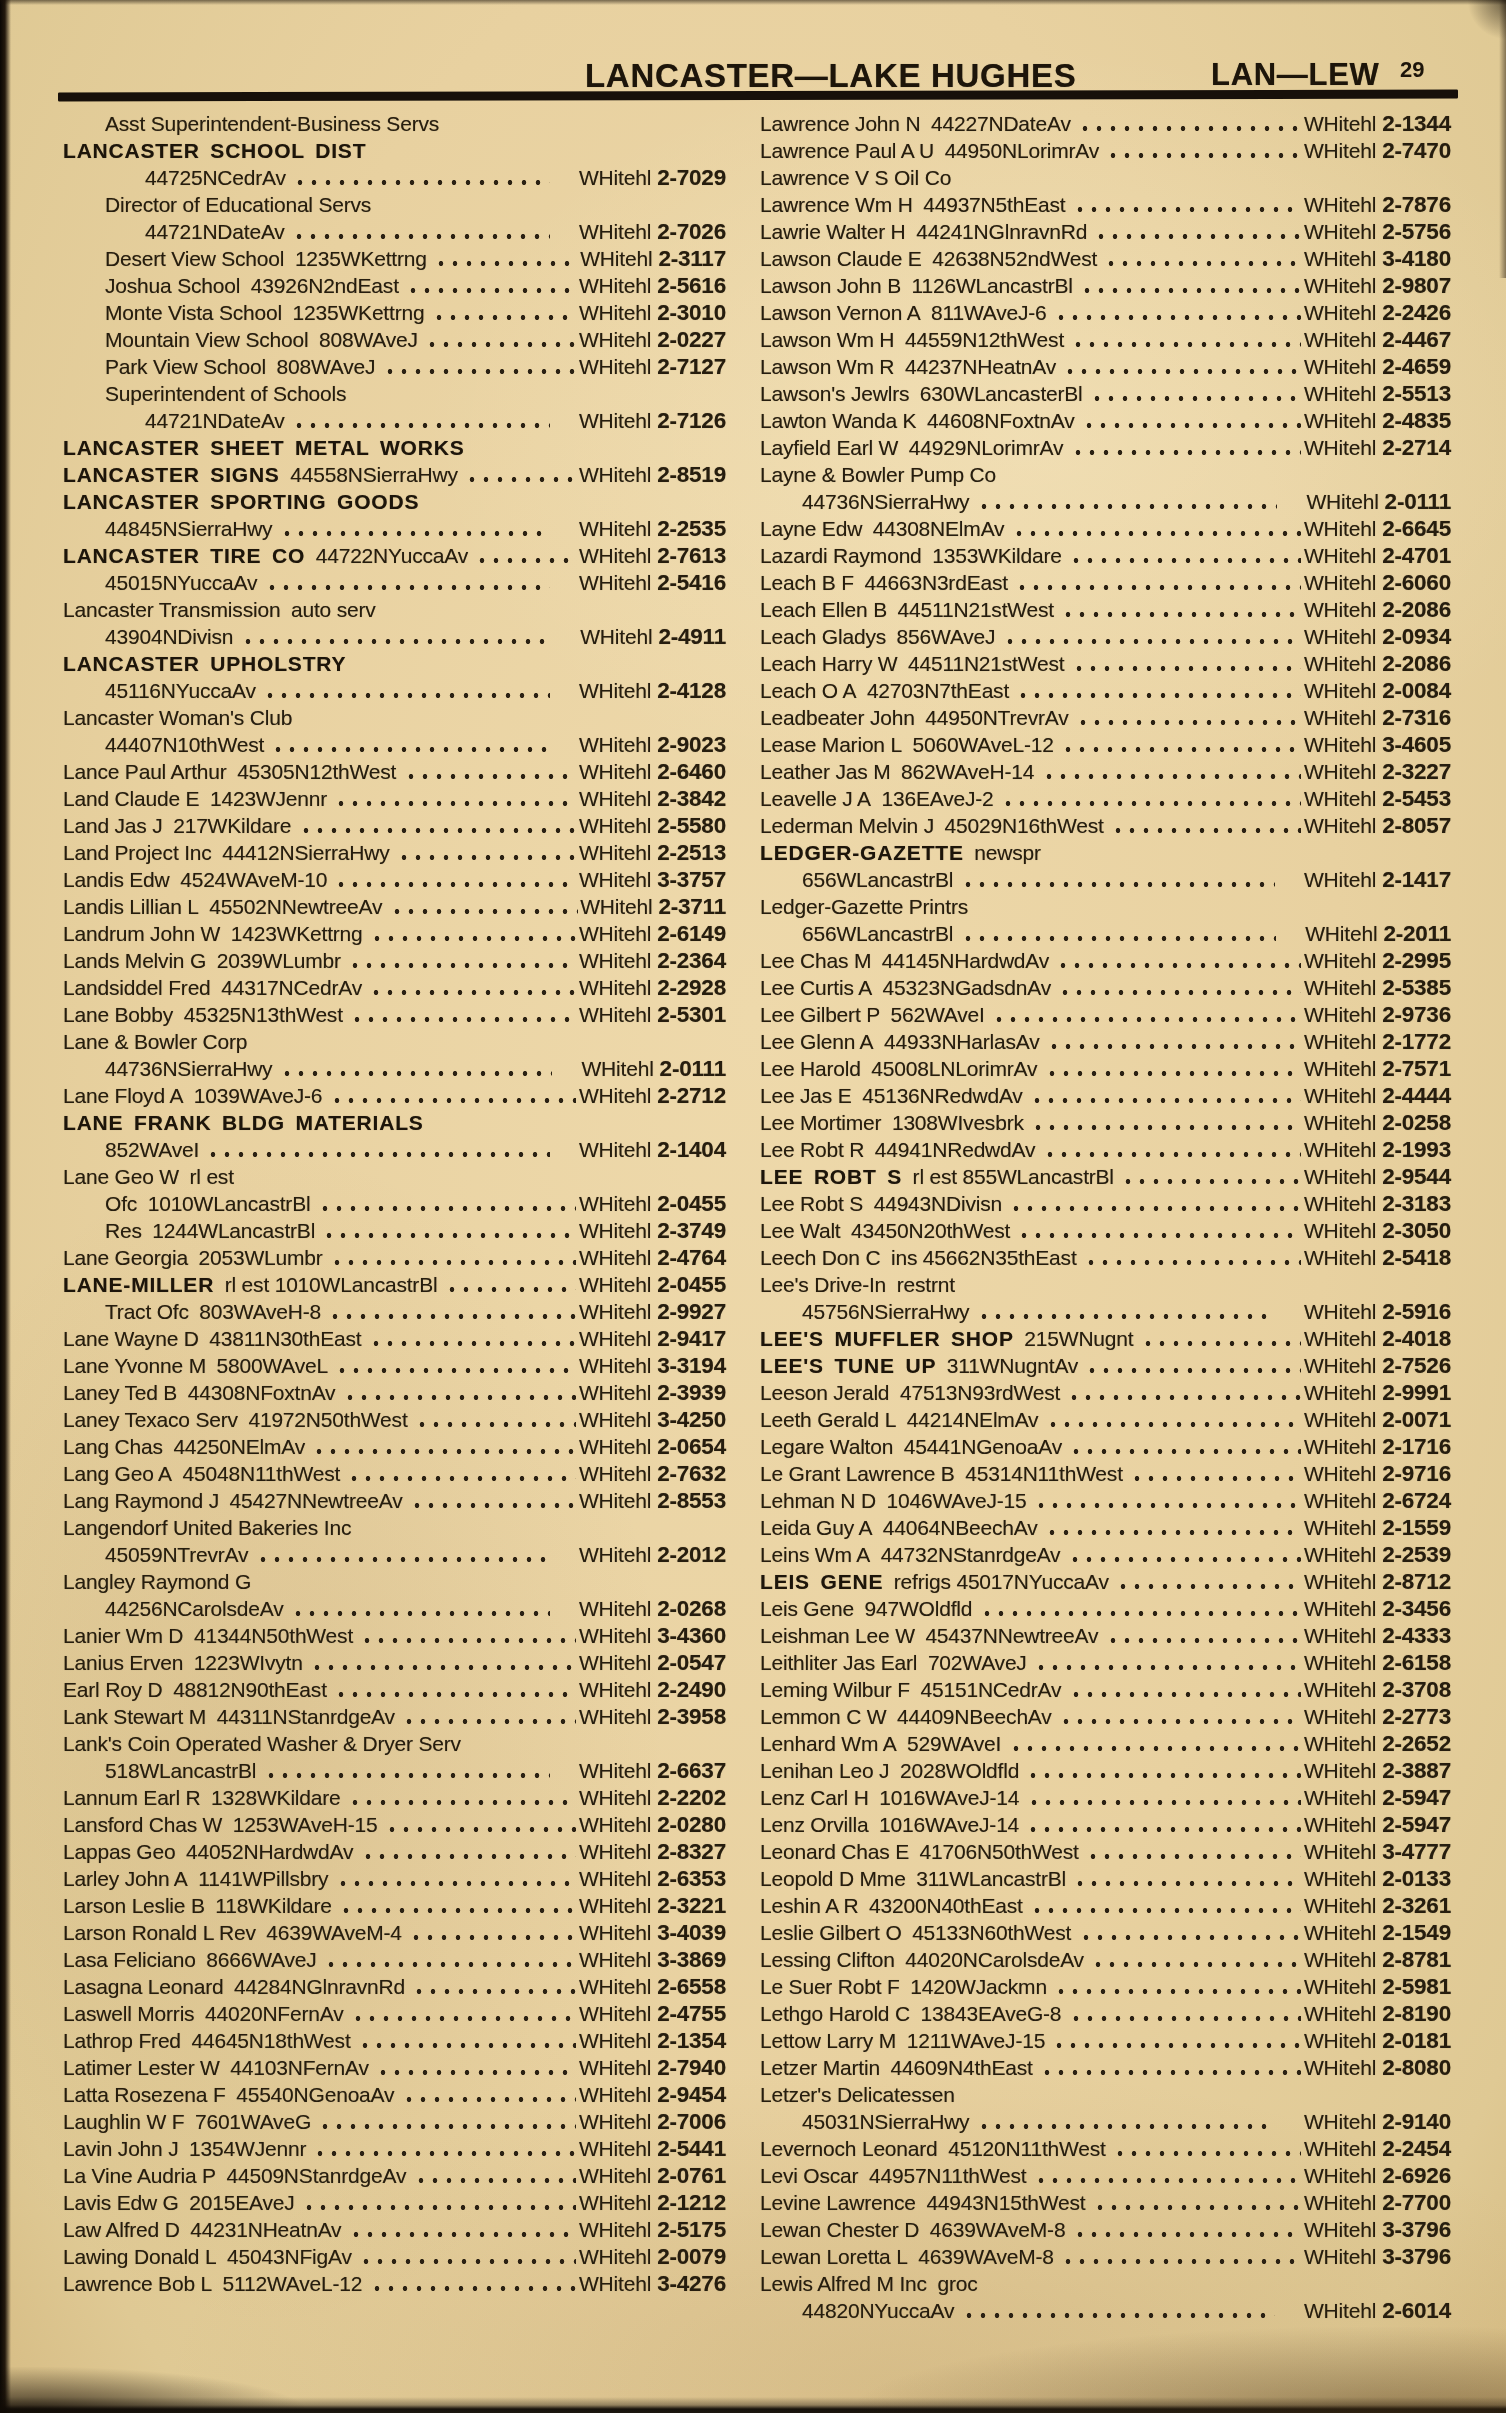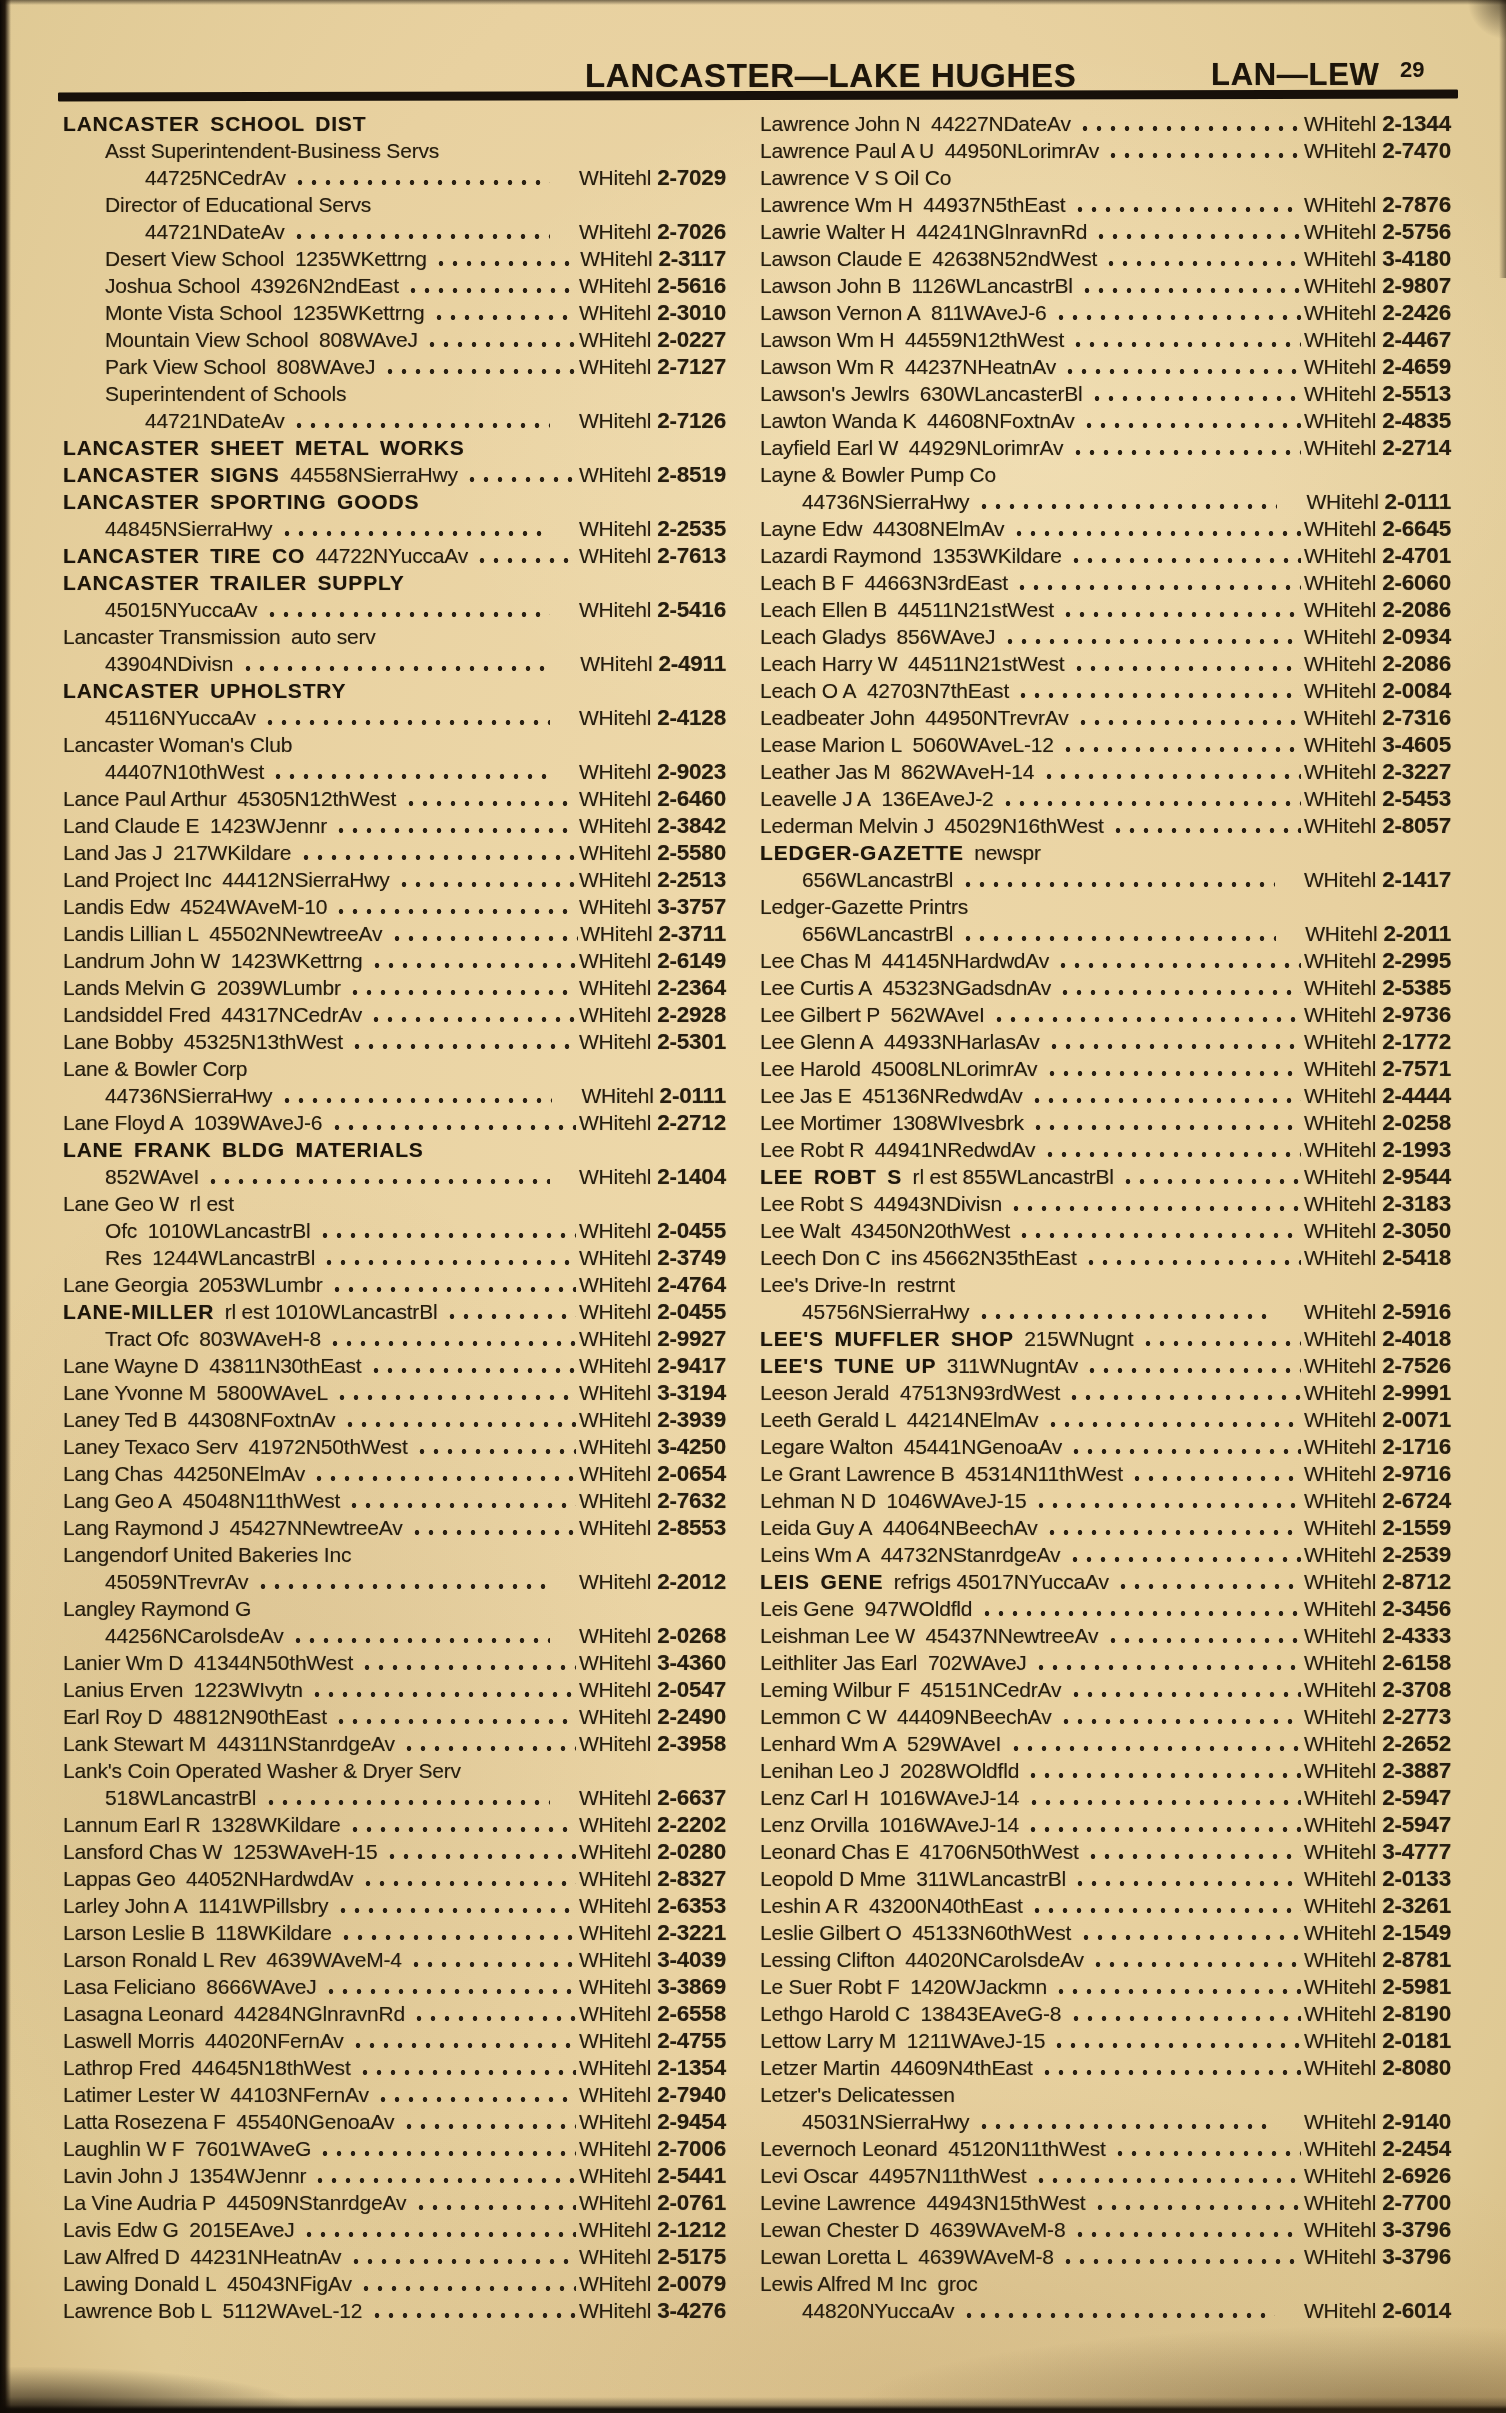--- a/index.html
+++ b/index.html
@@ -70,25 +70,25 @@
 <body>
 
 <div class="page">
   <span class="hdr-title">LANCASTER—LAKE HUGHES</span>
   <span class="hdr-range">LAN—LEW</span>
   <span class="hdr-num">29</span>
   <div class="rule"></div>
 
   <div class="cols">
     <div class="col left" id="col-left">
+        <div class="line ind1">
+          <span class="nm">Asst Superintendent-Business Servs</span>
+        </div>
         <div class="line ind0 boldname">
           <span class="nm">LANCASTER SCHOOL DIST</span>
-        </div>
-        <div class="line ind1">
-          <span class="nm">Asst Superintendent-Business Servs</span>
         </div>
         <div class="line ind2 sub">
           <span class="ad">44725NCedrAv</span>
           <span class="dots"></span>
           <span class="phone"><span class="exch">WHitehl</span><span class="num">2-7029</span></span>
         </div>
         <div class="line ind1">
           <span class="nm">Director of Educational Servs</span>
         </div>
         <div class="line ind2 sub">
@@ -149,23 +149,20 @@
         <div class="line ind1 sub">
           <span class="ad">44845NSierraHwy</span>
           <span class="dots"></span>
           <span class="phone"><span class="exch">WHitehl</span><span class="num">2-2535</span></span>
         </div>
         <div class="line ind0 boldname">
           <span class="nm">LANCASTER TIRE CO</span>
           <span class="ad">44722NYuccaAv</span>
           <span class="dots"></span>
           <span class="phone"><span class="exch">WHitehl</span><span class="num">2-7613</span></span>
-        </div>
-        <div class="line ind0 boldname">
-          <span class="nm">LANCASTER TRAILER SUPPLY</span>
         </div>
         <div class="line ind1 sub">
           <span class="ad">45015NYuccaAv</span>
           <span class="dots"></span>
           <span class="phone"><span class="exch">WHitehl</span><span class="num">2-5416</span></span>
         </div>
         <div class="line ind0">
           <span class="nm">Lancaster Transmission</span>
           <span class="ad">auto serv</span>
         </div>

